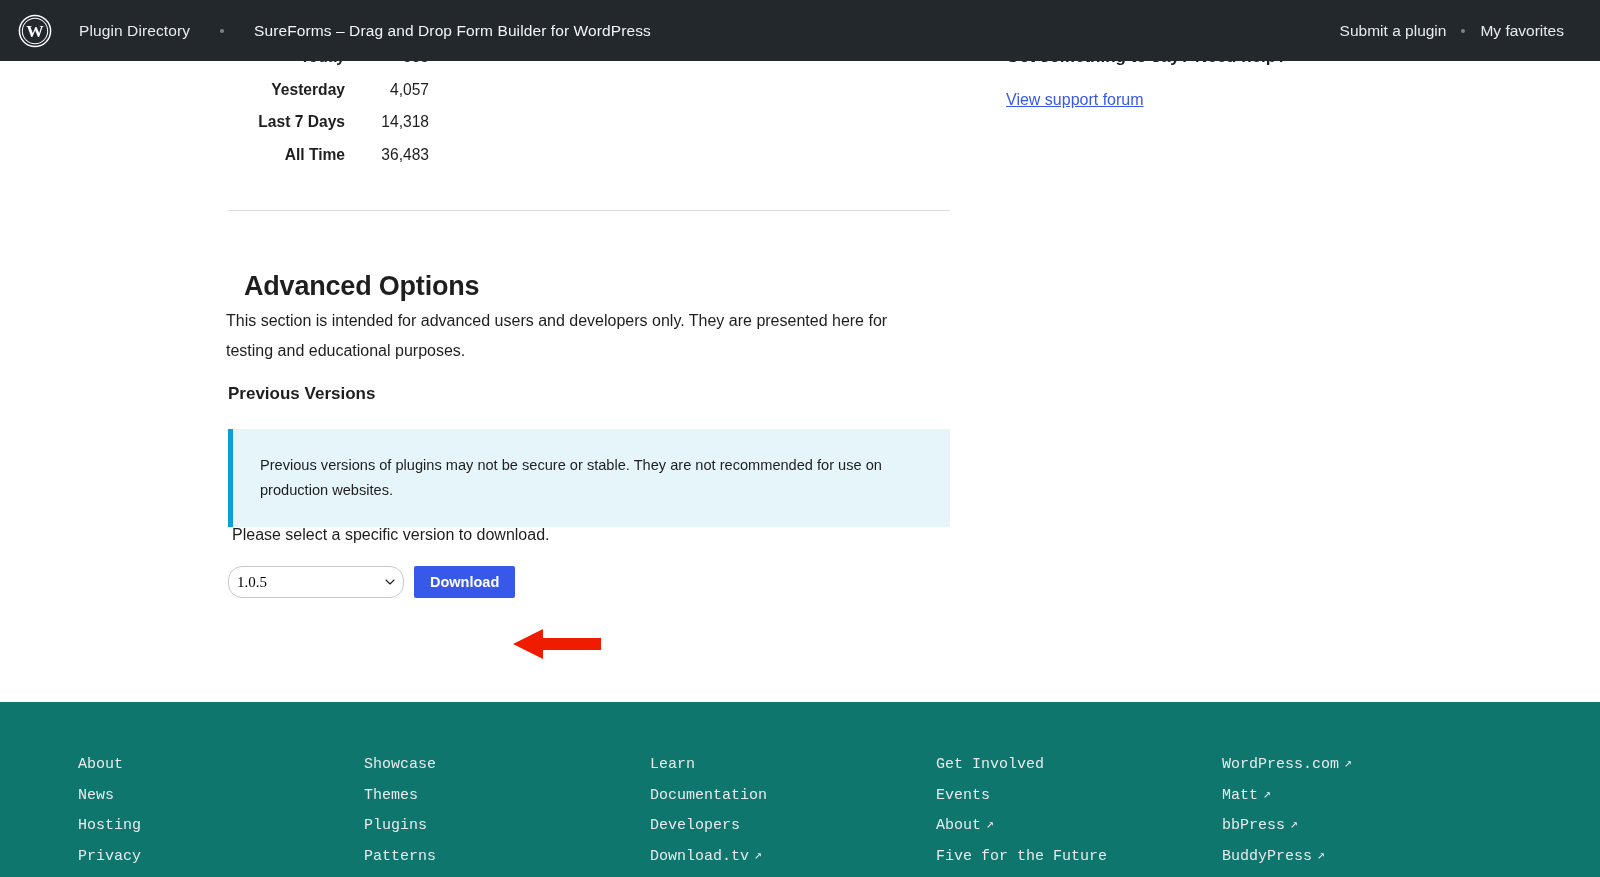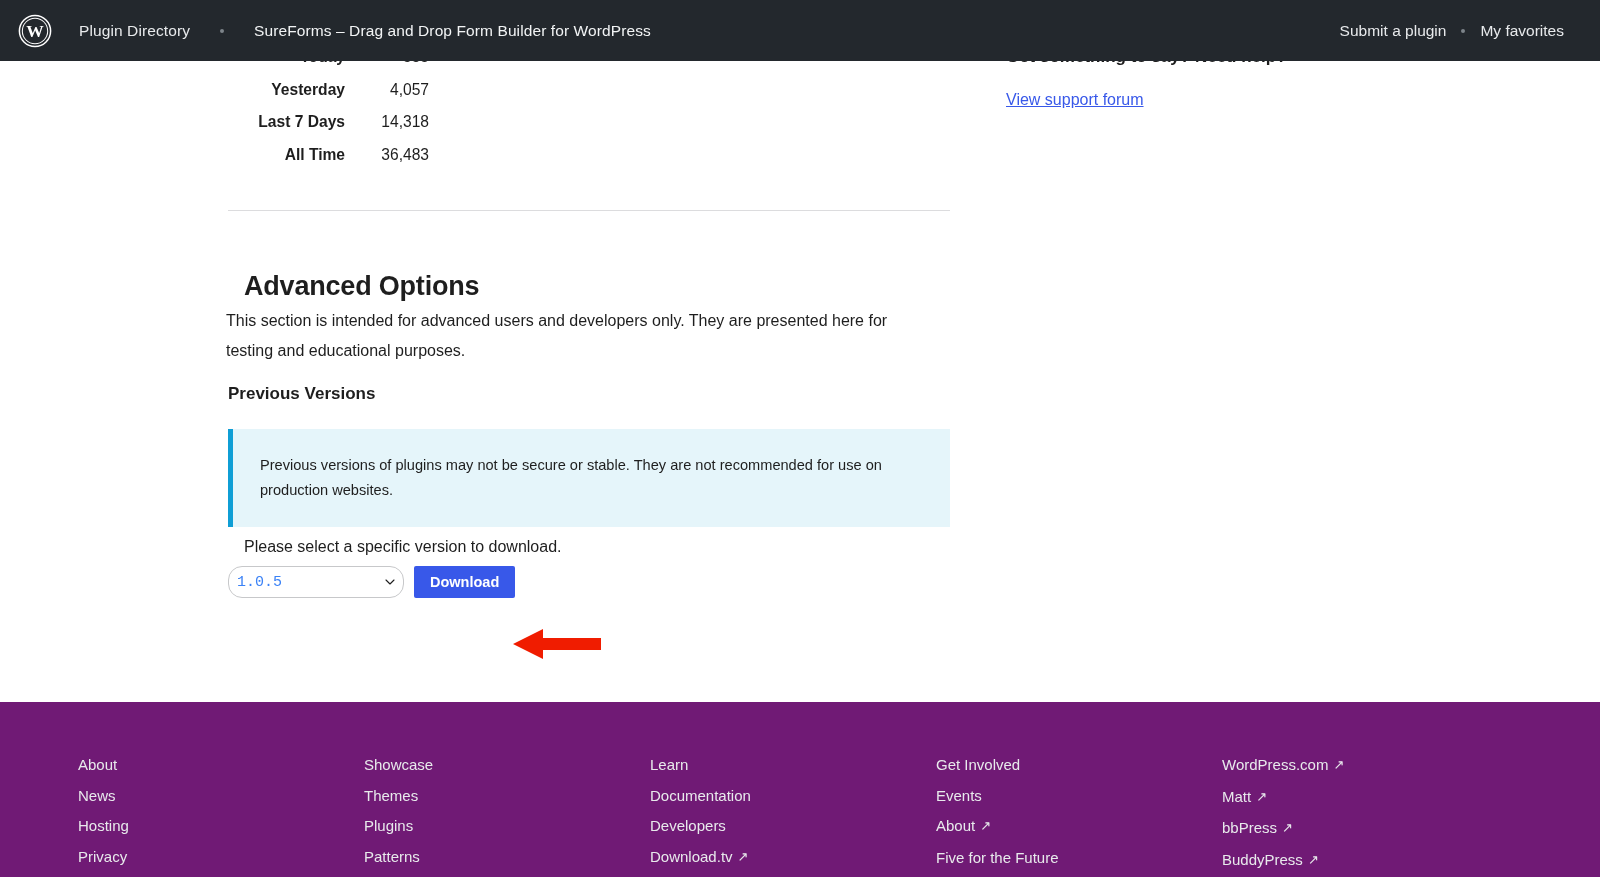--- a/index.html
+++ b/index.html
@@ -102,33 +102,33 @@
     border-left: 5px solid #0f9ed5;
     padding: 16px 20px 16px 19px;
   }
   .notice p {
     margin: 8px; font-size: 14.6px; line-height: 25px; color: #1e1e1e;
     max-width: 625px;
   }
 
   p.select-prompt {
     position: absolute; left: 228px; top: 461px;
-    margin: 16px; font-size: 16px; color: #1e1e1e;
+    margin: 4px; font-size: 16px; color: #1e1e1e;
   }
 
   .dl-row {
     position: absolute; left: 228px; top: 505px;
     display: flex; align-items: stretch;
   }
   .ver-select {
     width: 176px; height: 32px;
     border: 1px solid #c7c8ca; border-radius: 14px;
     background: #fff;
-    font-family: Liberation Mono, monospace;
-    font-size: 15px; color: #3b82f6;
+    font-family: Liberation Serif, serif;
+    font-size: 15px; color: #000000;
     padding: 0 26px 0 8px;
     appearance: none; -webkit-appearance: none; -moz-appearance: none;
     position: relative;
   }
   .select-wrap { position: relative; display: inline-block; }
   .select-chev {
     position: absolute; right: 9px; top: 50%; transform: translateY(-50%);
     pointer-events: none; width: 10px; height: 10px;
   }
   .select-chev svg { display: block; width: 10px; height: 10px; }
@@ -161,22 +161,23 @@
   .side-link {
     position: absolute; left: 1006px; top: 30px;
     font-size: 16px; color: #3858e9;
     text-decoration: underline;
   }
 
   
   .footer {
     position: absolute; left: 0; top: 702px;
     width: 1600px; height: 175px;
-    background: #701a75;
+    background: #0f766e;
     overflow: hidden;
+    font-family: Liberation Mono, monospace;
   }
   .footer-inner {
     position: absolute; left: 78px; top: 48px;
     width: 1450px;
     display: flex;
   }
   .fcol { width: 286px; flex: 0 0 286px; }
   .fcol:nth-child(5) { width: auto; }
   .fitem {
     display: block;

